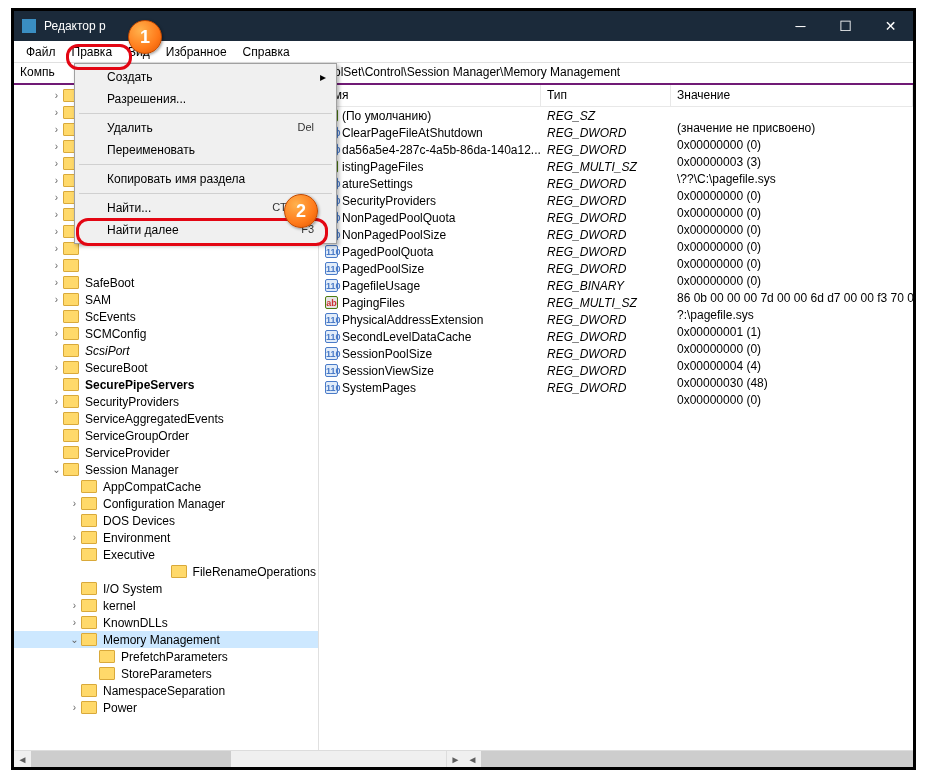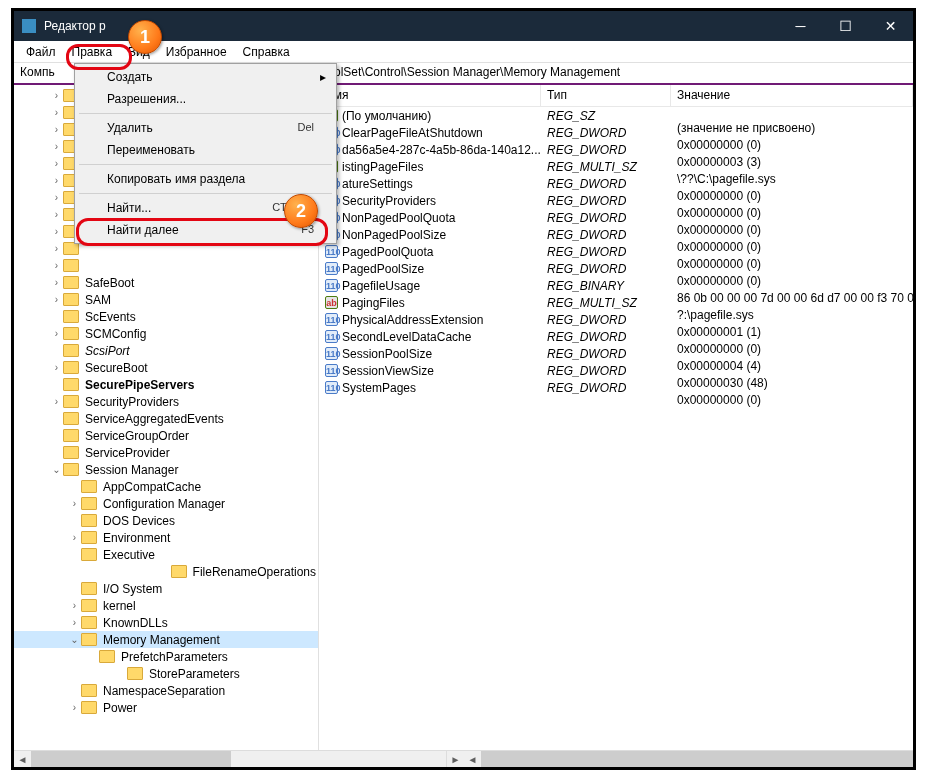--- a/index.html
+++ b/index.html
@@ -257,21 +257,21 @@
         <div class="tree-row selected" style="padding-left: 54px;">
           <span class="expander">⌄</span>
           <span class="folder-icon"></span>
           <span class="label">Memory Management</span>
         </div>
         <div class="tree-row" style="padding-left: 72px;">
           <span class="expander"></span>
           <span class="folder-icon"></span>
           <span class="label">PrefetchParameters</span>
         </div>
-        <div class="tree-row" style="padding-left: 72px; margin-left: 28px;">
+        <div class="tree-row" style="padding-left: 72px;">
           <span class="expander"></span>
           <span class="folder-icon"></span>
           <span class="label">StoreParameters</span>
         </div>
         <div class="tree-row" style="padding-left: 54px;">
           <span class="expander"></span>
           <span class="folder-icon"></span>
           <span class="label">NamespaceSeparation</span>
         </div>
         <div class="tree-row" style="padding-left: 54px;">

